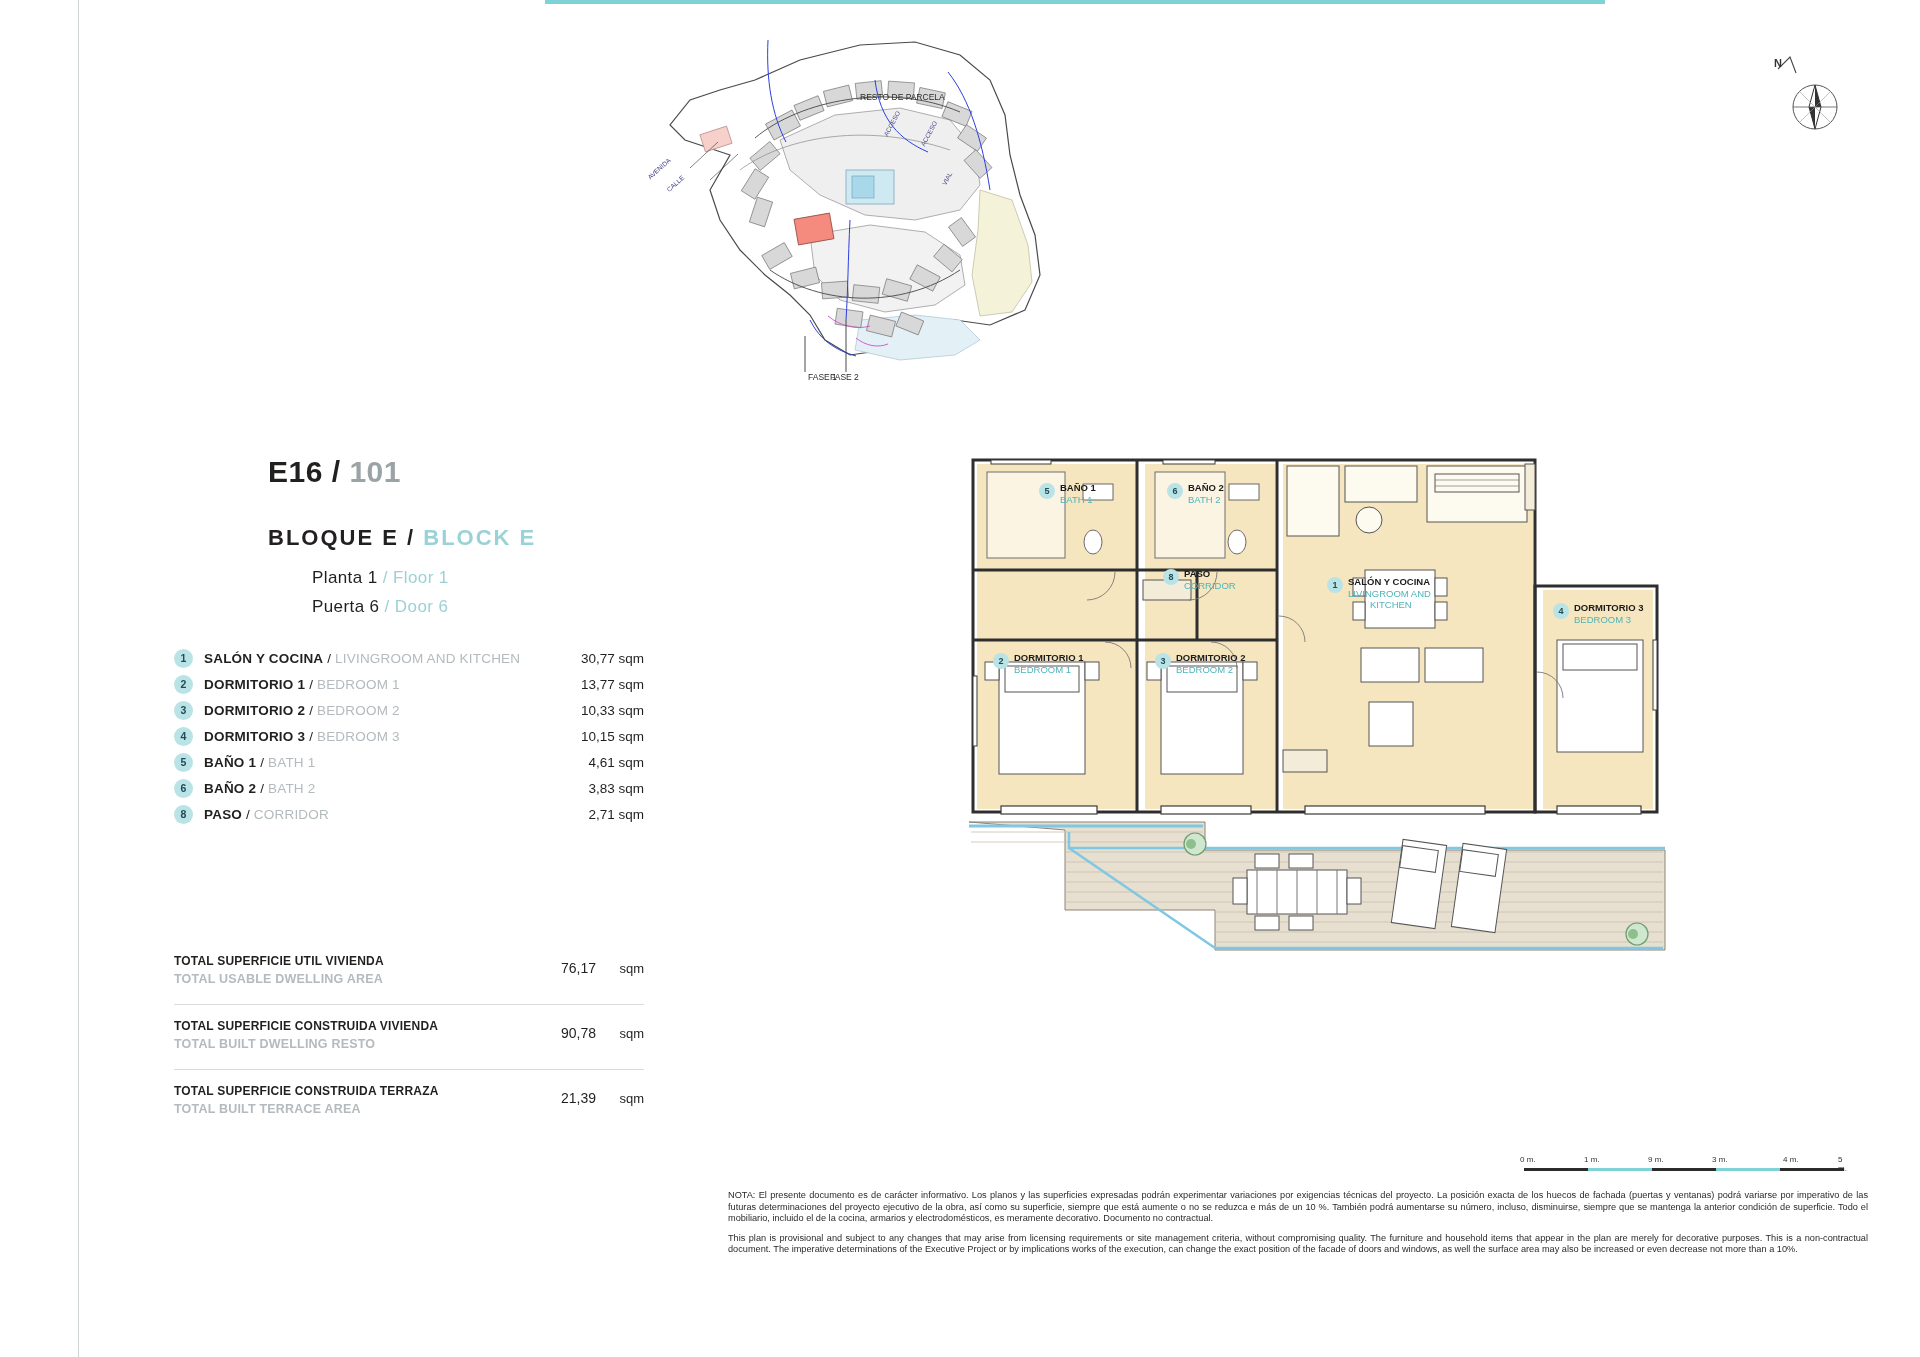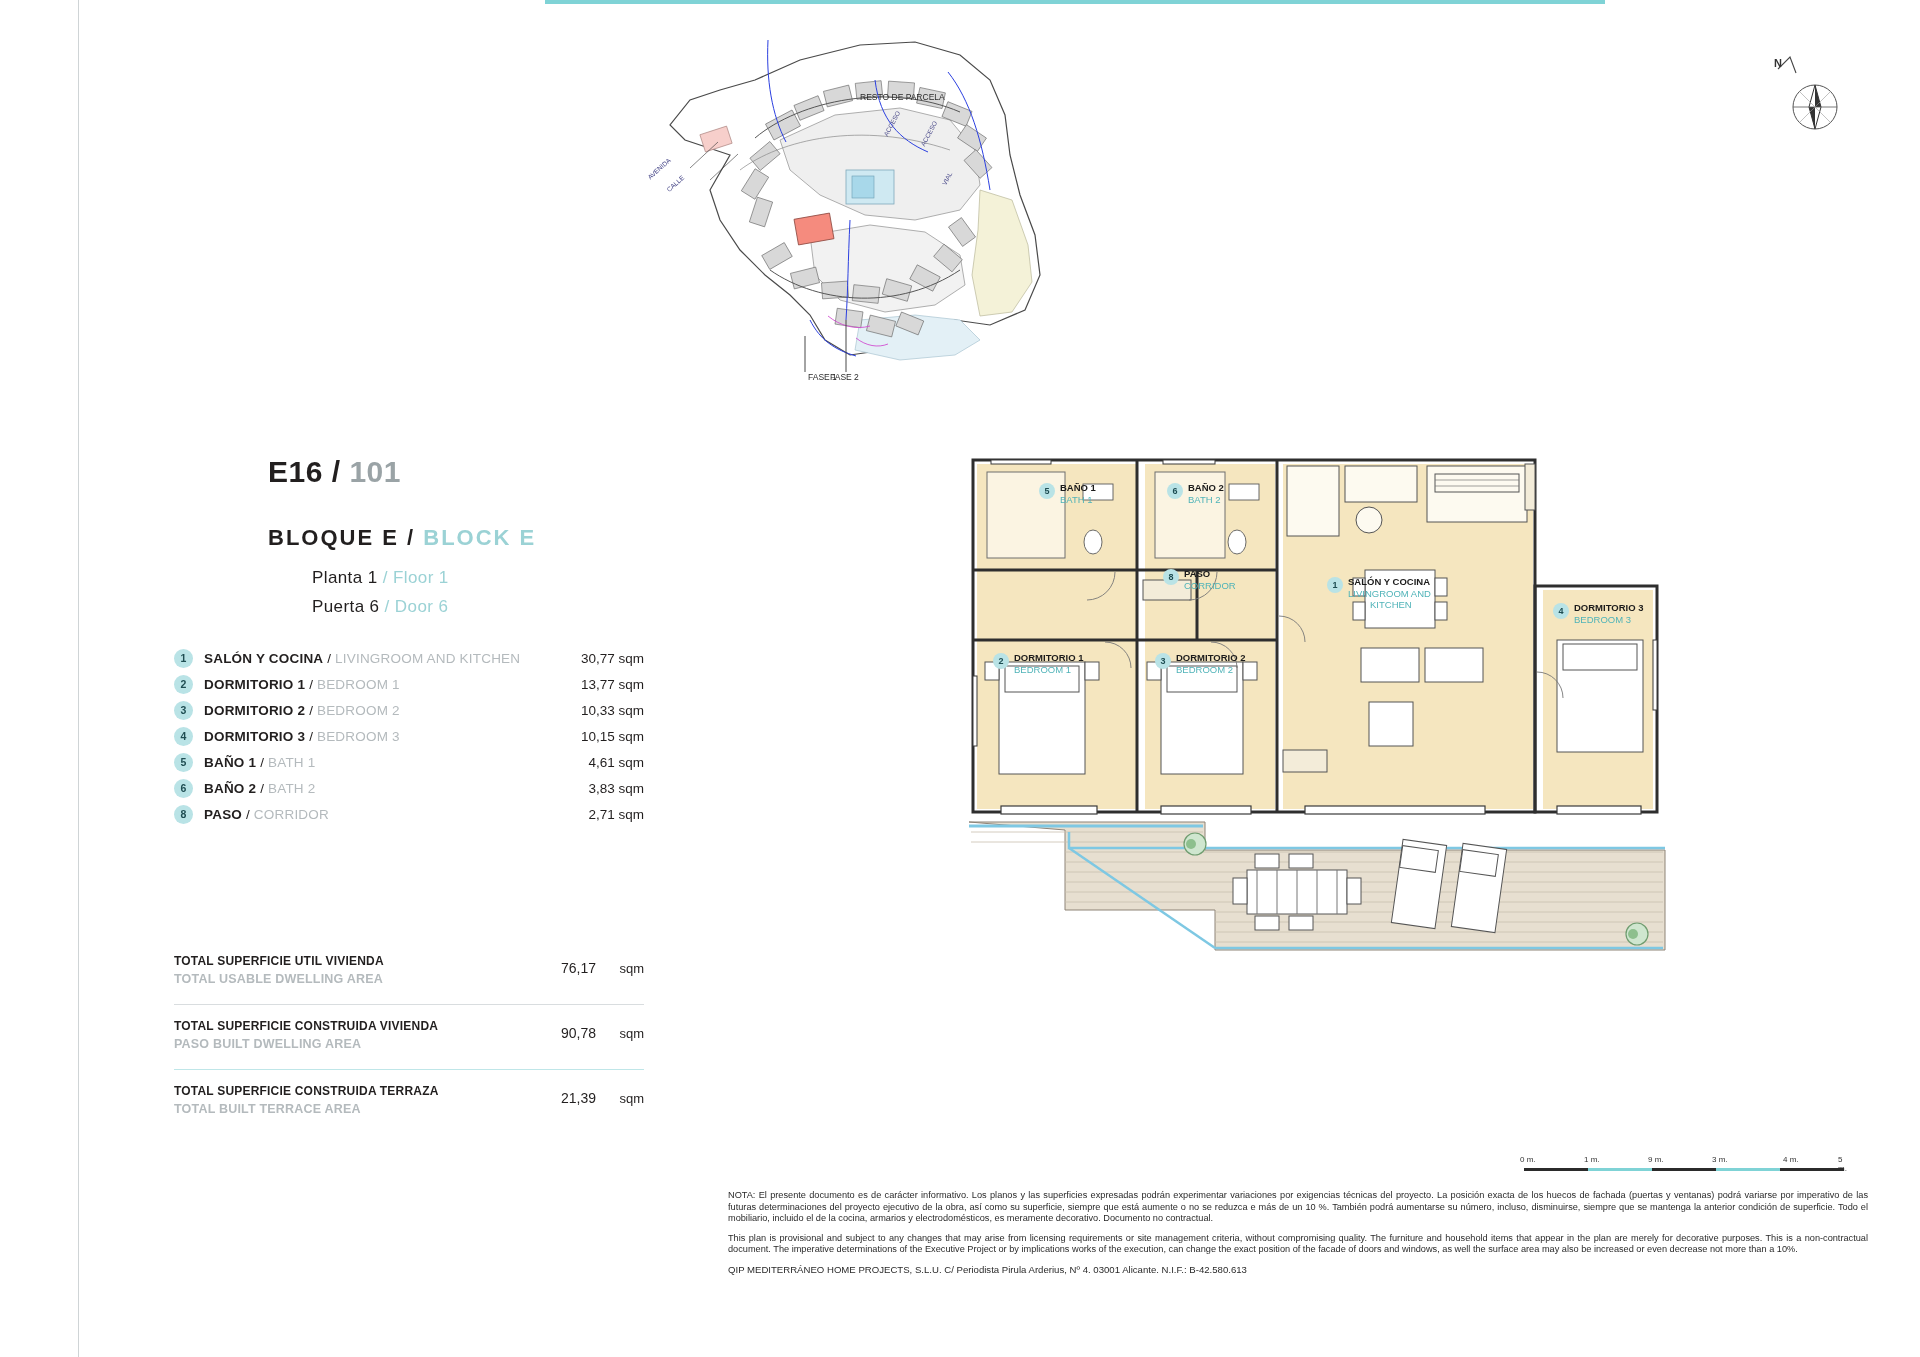--- a/index.html
+++ b/index.html
@@ -277,21 +277,21 @@
       <div class="total-row">
         <span class="es">TOTAL SUPERFICIE UTIL VIVIENDA</span>
         <span class="en">TOTAL USABLE DWELLING AREA</span>
         <span class="val">76,17</span>
         <span class="unit">sqm</span>
       </div>
       <div class="hr-grey"></div>
 
       <div class="total-row">
         <span class="es">TOTAL SUPERFICIE CONSTRUIDA VIVIENDA</span>
-        <span class="en">PASO BUILT DWELLING AREA</span>
+        <span class="en">TOTAL BUILT DWELLING RESTO</span>
         <span class="val">90,78</span>
         <span class="unit">sqm</span>
       </div>
       <div class="hr-teal"></div>
 
       <div class="total-row">
         <span class="es">TOTAL SUPERFICIE CONSTRUIDA TERRAZA</span>
         <span class="en">TOTAL BUILT TERRACE AREA</span>
         <span class="val">21,39</span>
         <span class="unit">sqm</span>
@@ -525,16 +525,15 @@
     <div class="seg" style="left:4px;width:64px;background:#2b2b2b;"></div>
     <div class="seg" style="left:68px;width:64px;background:#7fd3d6;"></div>
     <div class="seg" style="left:132px;width:64px;background:#2b2b2b;"></div>
     <div class="seg" style="left:196px;width:64px;background:#7fd3d6;"></div>
     <div class="seg" style="left:260px;width:64px;background:#2b2b2b;"></div>
   </div>
 
   <div class="notes">
     <p>NOTA: El presente documento es de carácter informativo. Los planos y las superficies expresadas podrán experimentar variaciones por exigencias técnicas del proyecto. La posición exacta de los huecos de fachada (puertas y ventanas) podrá variarse por imperativo de las futuras determinaciones del proyecto ejecutivo de la obra, así como su superficie, siempre que está aumente o no se reduzca e más de un 10 %. También podrá aumentarse su número, incluso, disminuirse, siempre que se mantenga la anterior condición de superficie. Todo el mobiliario, incluido el de la cocina, armarios y electrodomésticos, es meramente decorativo. Documento no contractual.</p>
     <p>This plan is provisional and subject to any changes that may arise from licensing requirements or site management criteria, without compromising quality. The furniture and household items that appear in the plan are merely for decorative purposes. This is a non-contractual document. The imperative determinations of the Executive Project or by implications works of the execution, can change the exact position of the facade of doors and windows, as well the surface area may also be increased or even decrease not more than a 10%.</p>
-    <p class="last legal">QIP MEDITERRÁNEO HOME PROJECTS, S.L.U. C/ Periodista Pirula Arderius, Nº 4. 03001 Alicante. N.I.F.: B-42.580.613</p>
   </div>
 
 </div>
 
 </body></html>

